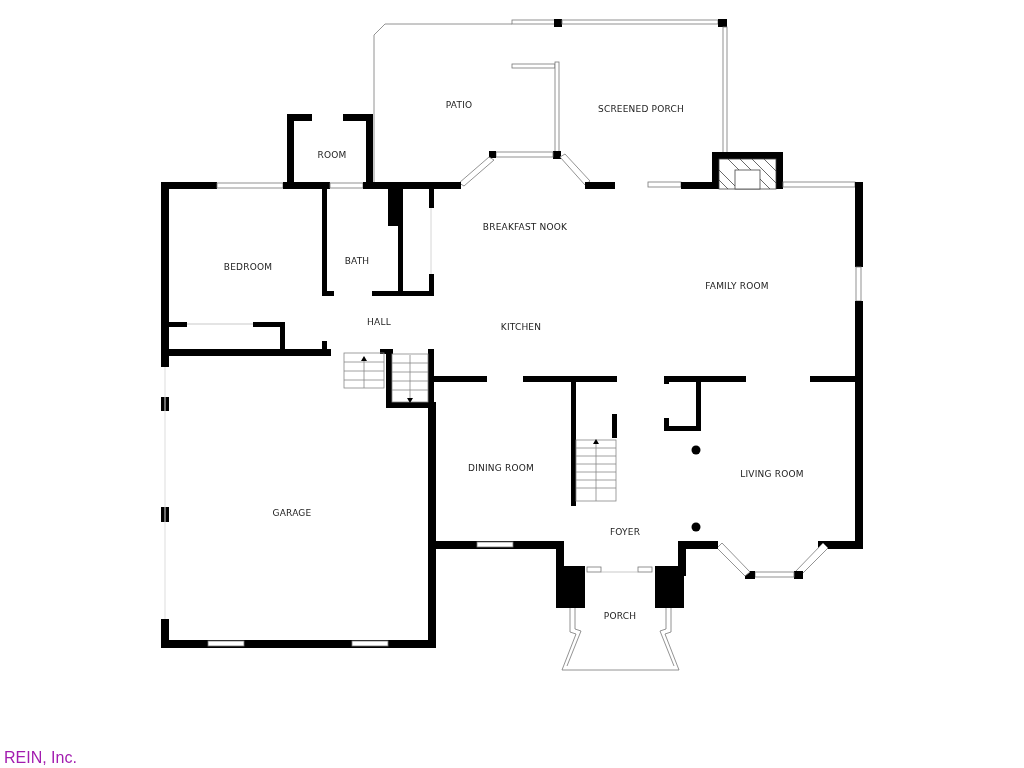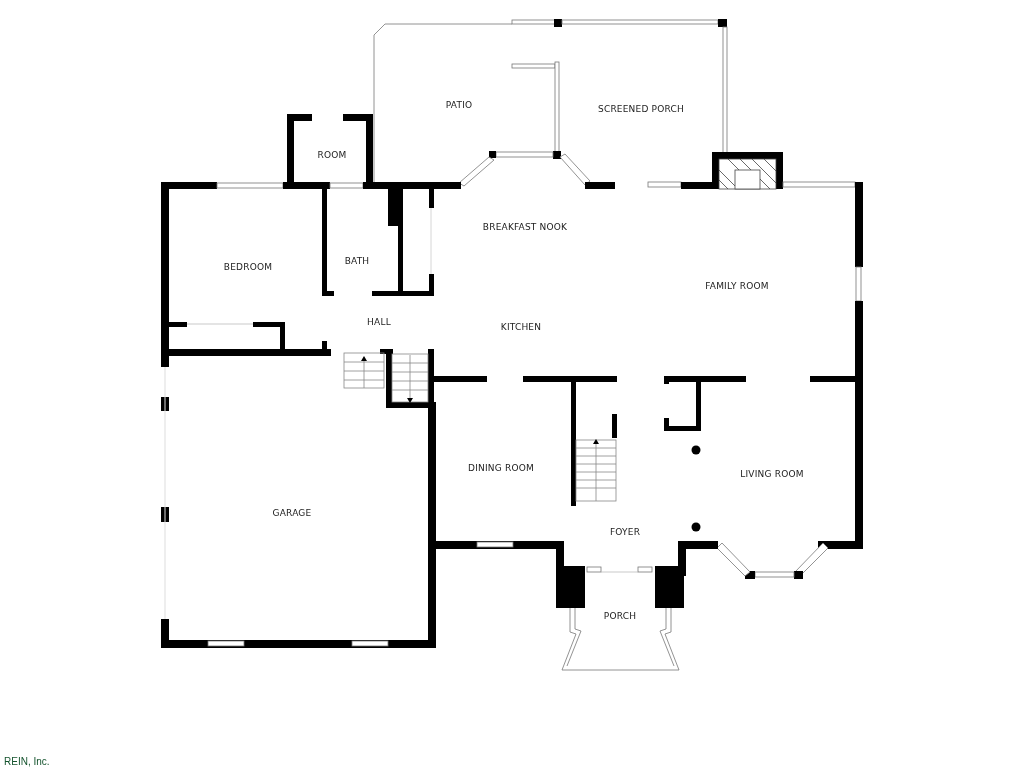--- a/index.html
+++ b/index.html
@@ -3,21 +3,21 @@
 <meta charset="utf-8">
 <style>
   html,body{margin:0;padding:0;background:#fff;}
   body{width:1024px;height:768px;position:relative;overflow:hidden;font-family:"DejaVu Sans","Liberation Sans",sans-serif;}
   svg{position:absolute;left:0;top:0;}
   .lbl{font-family:"DejaVu Sans","Liberation Sans",sans-serif;font-size:9px;fill:#222;text-anchor:middle;letter-spacing:0.2px;}
   .wall{fill:#000;}
   .win{fill:#fff;stroke:#777;stroke-width:0.8;}
   .thin{stroke:#777;stroke-width:0.8;fill:none;}
   .stair{stroke:#888;stroke-width:0.8;fill:none;}
-  .copyright{position:absolute;left:4px;bottom:1px;font-family:"Liberation Sans",sans-serif;font-size:10px;color:#14532d;}
+  .copyright{position:absolute;left:4px;bottom:1px;font-family:"Liberation Sans",sans-serif;font-size:16px;color:#a21caf;}
 </style>
 </head>
 <body>
 
 <svg width="1024" height="768" viewBox="0 0 1024 768">
 
   <g>
     <polyline class="thin" points="374,182 374,35 385,24 512,24"></polyline>
     <rect class="win" x="512" y="20" width="43" height="4"></rect>
     <rect class="win" x="512" y="64" width="43" height="4"></rect>

